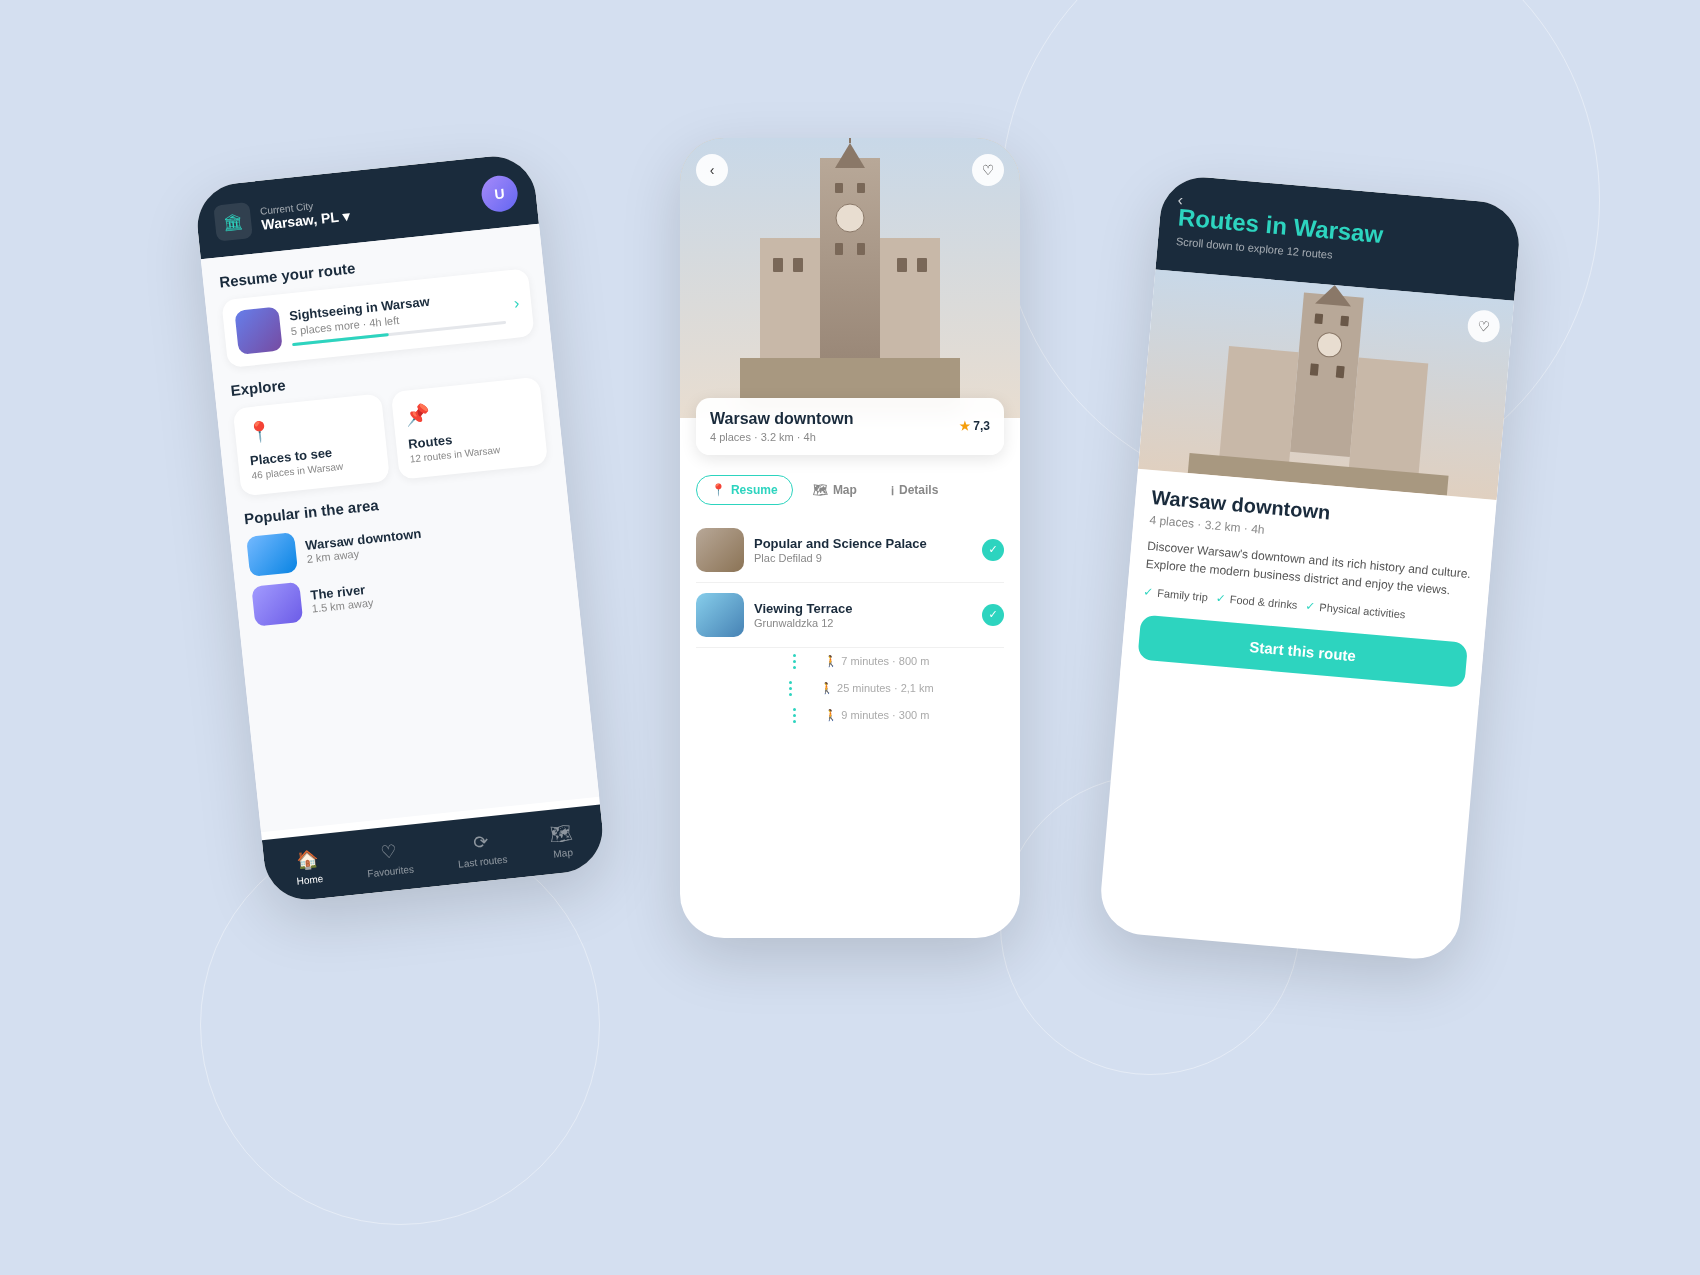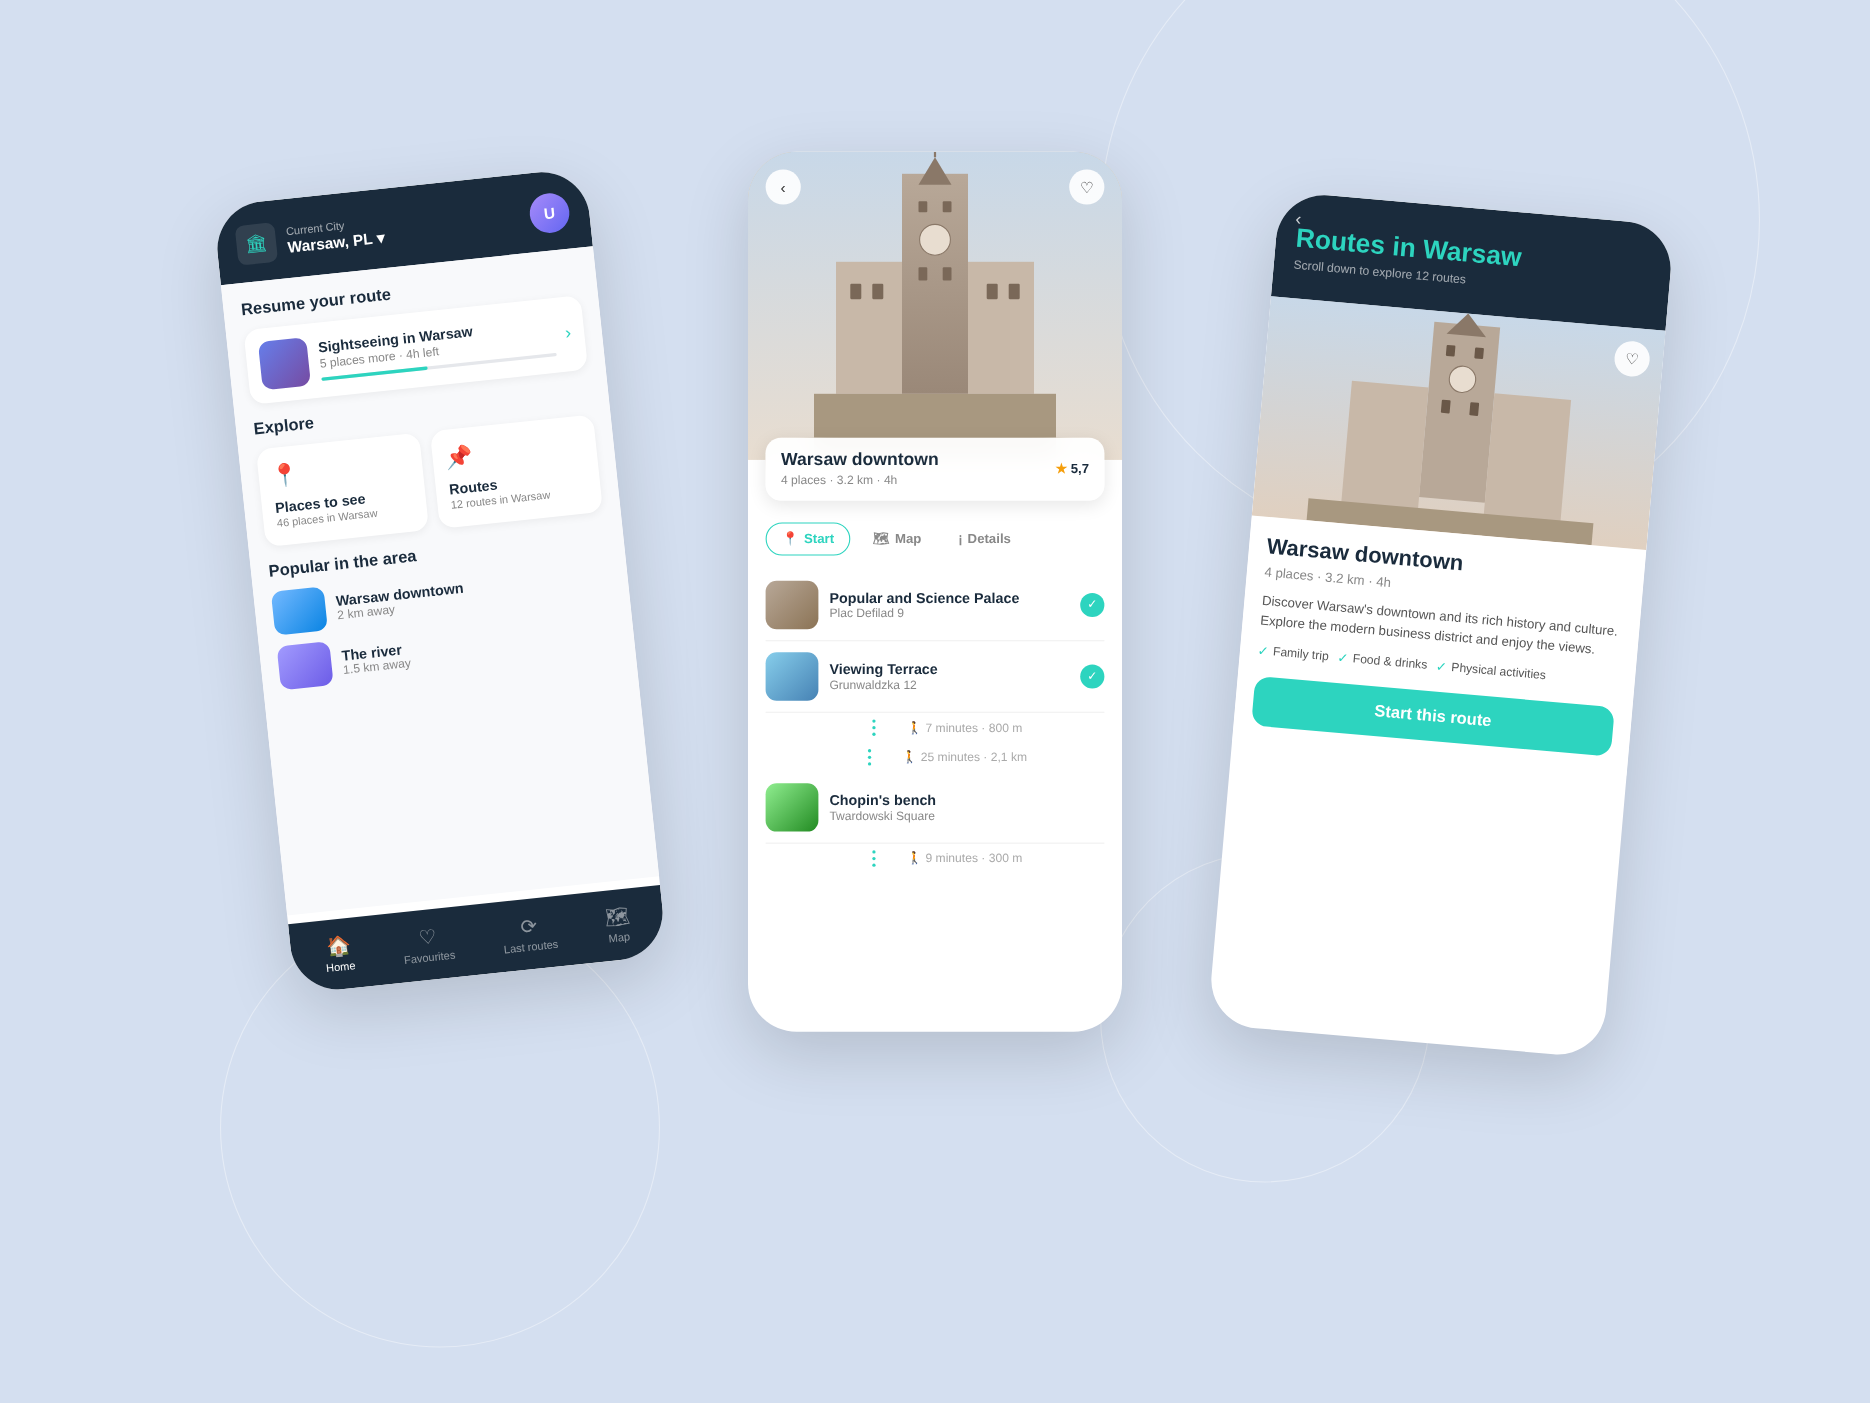--- a/index.html
+++ b/index.html
@@ -670,28 +670,28 @@
 
       <div class="back-btn">‹</div>
       <div class="heart-btn">♡</div>
     </div>
 
     <div class="location-card">
       <div class="location-card-name">Warsaw downtown</div>
       <div class="location-card-meta">4 places · 3.2 km · 4h</div>
       <div class="rating">
         <span class="star-icon">★</span>
-        <span>5,7</span>
+        <span>7,3</span>
       </div>
     </div>
 
     <div class="tabs-row">
       <div class="tab-btn active">
         <span>📍</span>
-        <span>Start</span>
+        <span>Resume</span>
       </div>
       <div class="tab-btn inactive">
         <span>🗺</span>
         <span>Map</span>
       </div>
       <div class="tab-btn inactive">
         <span>ℹ</span>
         <span>Details</span>
       </div>
     </div>
@@ -727,27 +727,20 @@
 
       <div class="walk-divider">
         <div class="walk-dots">
           <div class="walk-dot"></div>
           <div class="walk-dot"></div>
           <div class="walk-dot"></div>
         </div>
         <span>🚶 25 minutes · 2,1 km</span>
       </div>
 
-      <div class="place-item">
-        <div class="place-thumb place-thumb-4"></div>
-        <div class="place-info">
-          <div class="place-name">Chopin's bench</div>
-          <div class="place-addr">Twardowski Square</div>
-        </div>
-      </div>
 
       <div class="walk-divider">
         <div class="walk-dots">
           <div class="walk-dot"></div>
           <div class="walk-dot"></div>
           <div class="walk-dot"></div>
         </div>
         <span>🚶 9 minutes · 300 m</span>
       </div>
     </div>

